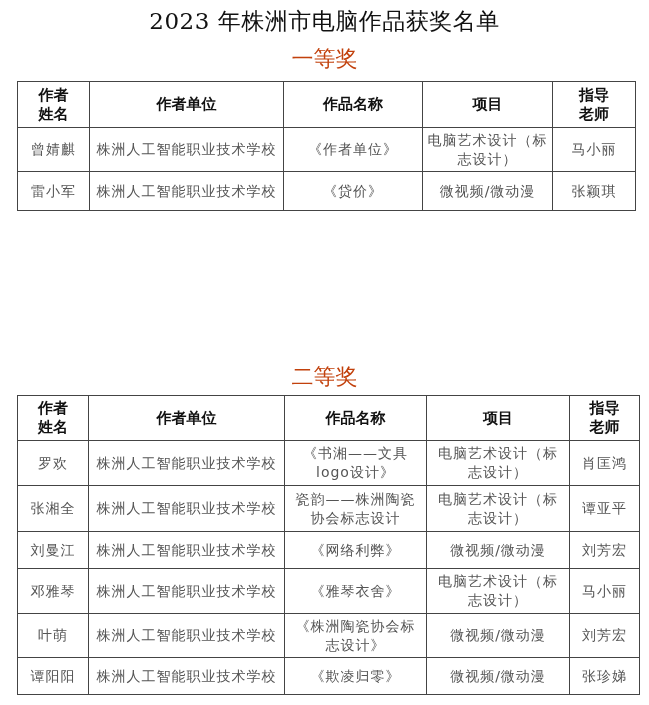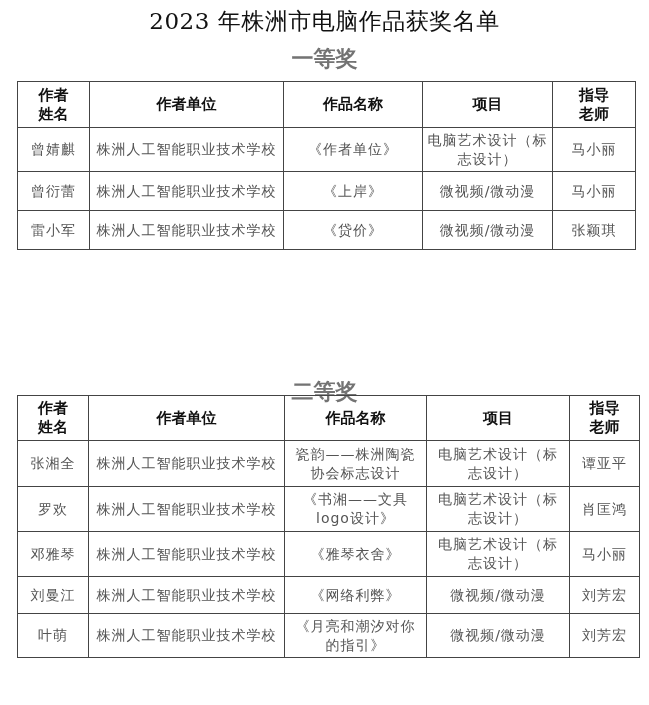--- a/index.html
+++ b/index.html
@@ -8,21 +8,21 @@
     font-family: "DejaVu Serif", "Liberation Serif", serif;
     color: #222;
   }
   .title {
     position: absolute; left: 0; top: 6px; width: 649px; text-align: center;
     font-size: 23px; color: #111; letter-spacing: 0.5px;
     font-family: "DejaVu Serif", "Liberation Serif", serif;
   }
   .section-title {
     position: absolute; left: 0; width: 649px; text-align: center;
-    font-size: 22px; font-weight: bold; color: #737373;
+    font-size: 22px; font-weight: normal; color: #c2410c;
     font-family: "DejaVu Sans", "Liberation Sans", sans-serif;
   }
   table.award {
     position: absolute; border-collapse: collapse; table-layout: fixed; border-radius: 12px;
   }
   table.award td, table.award th {
     border: 1.5px solid #444;
     text-align: center; vertical-align: middle;
     padding: 0 4px; line-height: 19px;
     font-size: 14px; color: #555; font-weight: normal;
@@ -62,84 +62,84 @@
   </thead>
   <tbody>
     <tr style="height:44px">
       <td>曾婧麒</td>
       <td>株洲人工智能职业技术学校</td>
       <td>《作者单位》</td>
       <td>电脑艺术设计（标志设计）</td>
       <td>马小丽</td>
     </tr>
     <tr style="height:39px">
-      <td>曾衍蕾</td>
-      <td>株洲人工智能职业技术学校</td>
-      <td>《上岸》</td>
-      <td>微视频/微动漫</td>
-      <td>马小丽</td>
-    </tr>
-    <tr style="height:39px">
       <td>雷小军</td>
       <td>株洲人工智能职业技术学校</td>
       <td>《贷价》</td>
       <td>微视频/微动漫</td>
       <td>张颖琪</td>
     </tr>
   </tbody>
 </table>
 
-<div class="section-title" style="top:377px;text-align:center;">二等奖</div>
+<div class="section-title" style="top:362px;text-align:center;">二等奖</div>
 <table class="award" id="t2">
   <colgroup>
     <col style="width:71px">
       <col style="width:196px">
       <col style="width:142px">
       <col style="width:143px">
       <col style="width:70px">
   </colgroup>
   <thead>
     <tr style="height:45px">
       <th>作者<br>姓名</th>
       <th>作者单位</th>
       <th>作品名称</th>
       <th>项目</th>
       <th>指导<br>老师</th>
     </tr>
   </thead>
   <tbody>
+    <tr style="height:45px">
+      <td>罗欢</td>
+      <td>株洲人工智能职业技术学校</td>
+      <td>《书湘——文具logo设计》</td>
+      <td>电脑艺术设计（标志设计）</td>
+      <td>肖匡鸿</td>
+    </tr>
     <tr style="height:46px">
       <td>张湘全</td>
       <td>株洲人工智能职业技术学校</td>
       <td>瓷韵——株洲陶瓷协会标志设计</td>
       <td>电脑艺术设计（标志设计）</td>
       <td>谭亚平</td>
     </tr>
-    <tr style="height:45px">
-      <td>罗欢</td>
+    <tr style="height:37px">
+      <td>刘曼江</td>
       <td>株洲人工智能职业技术学校</td>
-      <td>《书湘——文具logo设计》</td>
-      <td>电脑艺术设计（标志设计）</td>
-      <td>肖匡鸿</td>
+      <td>《网络利弊》</td>
+      <td>微视频/微动漫</td>
+      <td>刘芳宏</td>
     </tr>
     <tr style="height:45px">
       <td>邓雅琴</td>
       <td>株洲人工智能职业技术学校</td>
       <td>《雅琴衣舍》</td>
       <td>电脑艺术设计（标志设计）</td>
       <td>马小丽</td>
     </tr>
-    <tr style="height:37px">
-      <td>刘曼江</td>
+    <tr style="height:44px">
+      <td>叶萌</td>
       <td>株洲人工智能职业技术学校</td>
-      <td>《网络利弊》</td>
+      <td>《株洲陶瓷协会标志设计》</td>
       <td>微视频/微动漫</td>
       <td>刘芳宏</td>
     </tr>
-    <tr style="height:44px">
-      <td>叶萌</td>
+    <tr style="height:37px">
+      <td>谭阳阳</td>
       <td>株洲人工智能职业技术学校</td>
-      <td>《月亮和潮汐对你的指引》</td>
+      <td>《欺凌归零》</td>
       <td>微视频/微动漫</td>
-      <td>刘芳宏</td>
+      <td>张珍娣</td>
     </tr>
   </tbody>
 </table>
 
 </body></html>

